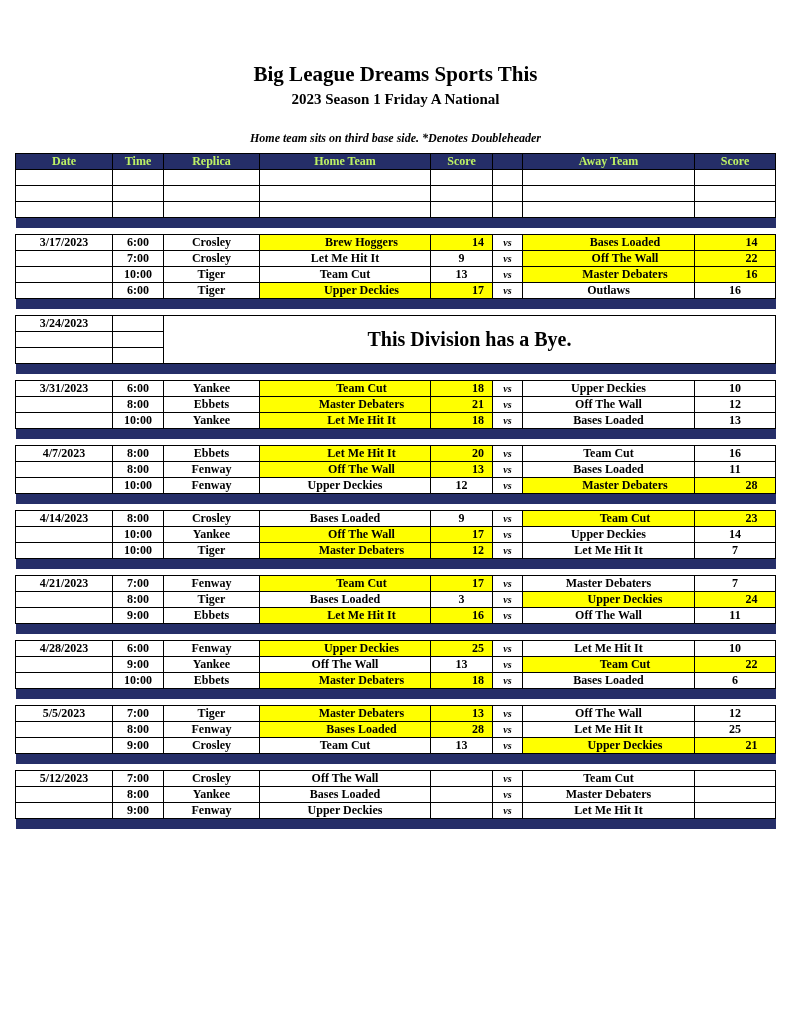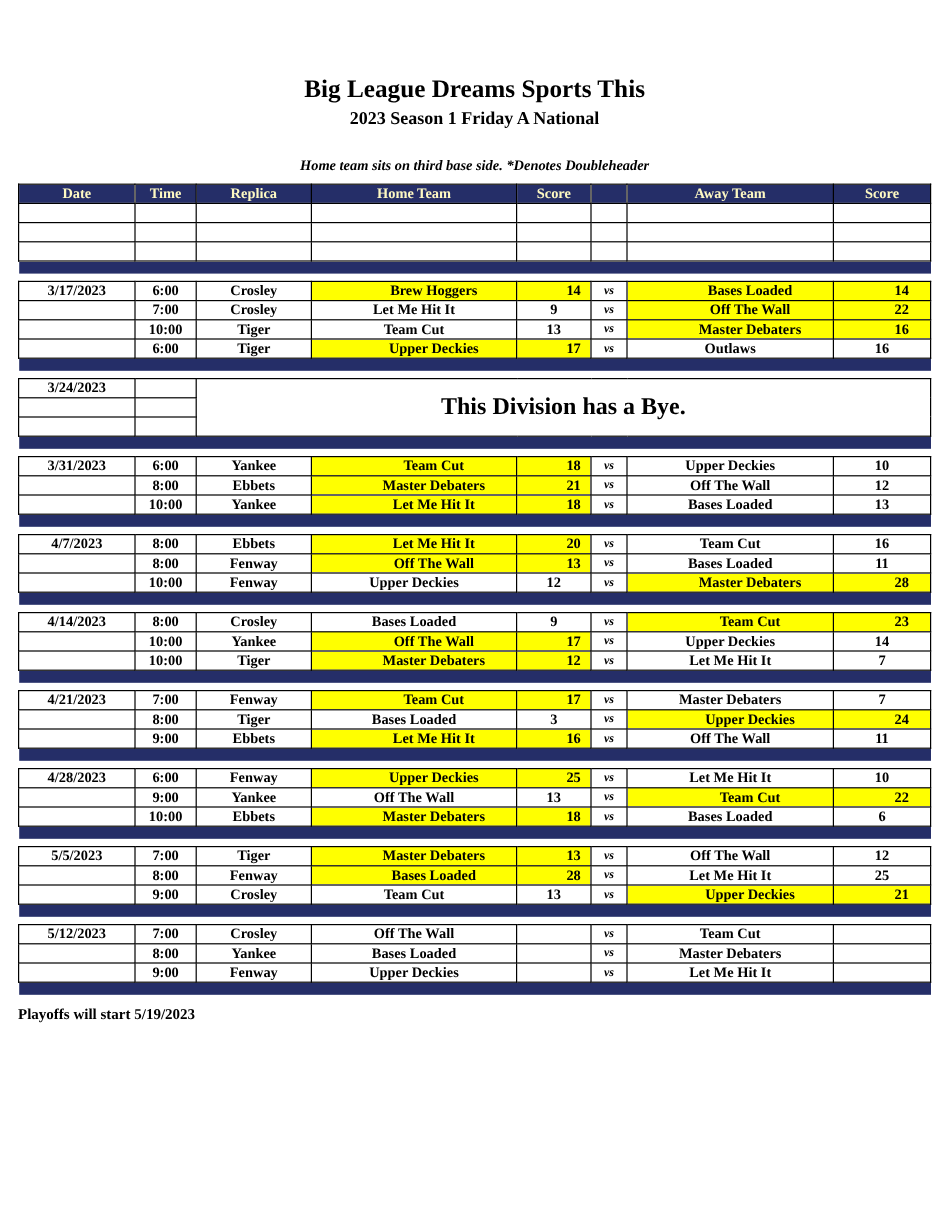--- a/index.html
+++ b/index.html
@@ -10,21 +10,21 @@
   body{font-family:"Liberation Serif", serif; color:#000;}
   .sheet{position:relative;width:791px;height:1024px;background:#fff;overflow:hidden;}
   .titles{text-align:center;padding-top:62px;}
   .title{font-size:21px;font-weight:bold;margin:0;line-height:1.15;}
   .subtitle{font-size:15px;font-weight:bold;margin:5px 0 0 0;line-height:1.1;}
   .note{font-size:12px;font-weight:bold;font-style:italic;margin:24px 0 0 0;line-height:1.1;}
   table.sched{border-collapse:collapse;table-layout:fixed;width:760px;margin:8px 0 0 15px;}
   td{padding:0 2px;height:16px;font-size:12px;font-weight:bold;text-align:center;
      overflow:hidden;white-space:nowrap;vertical-align:middle;box-sizing:border-box;}
   td.b{border:1px solid #000;}
-  tr.head td{background:var(--navy);color:#fef9c3;border:1px solid #000;height:16px;font-size:12px;}
+  tr.head td{background:var(--navy);color:#bef264;border:1px solid #000;height:16px;font-size:12px;}
   tr.navy td{background:var(--navy);height:11px;padding:0;border:none;}
   tr.gap td{height:6px;padding:0;border:none;background:#fff;}
   td.hl{background:var(--hl);padding-left:35px;}
   td.vs{font-style:italic;font-size:10px;}
   td.bye{font-size:20px;font-weight:bold;}
   .footer{margin:9px 0 0 15px;font-size:12.5px;font-weight:bold;}
 </style>
 </head>
 <body>
 
@@ -403,14 +403,13 @@
           <td class="b vs">vs</td>
           <td class="b">Let Me Hit It</td>
           <td class="b"></td>
         </tr>
         <tr class="navy">
           <td colspan="8"></td>
         </tr>
       </tbody>
   </table>
 
-  <div class="footer">Playoffs will start 5/19/2023</div>
 </div>
 
 </body></html>

